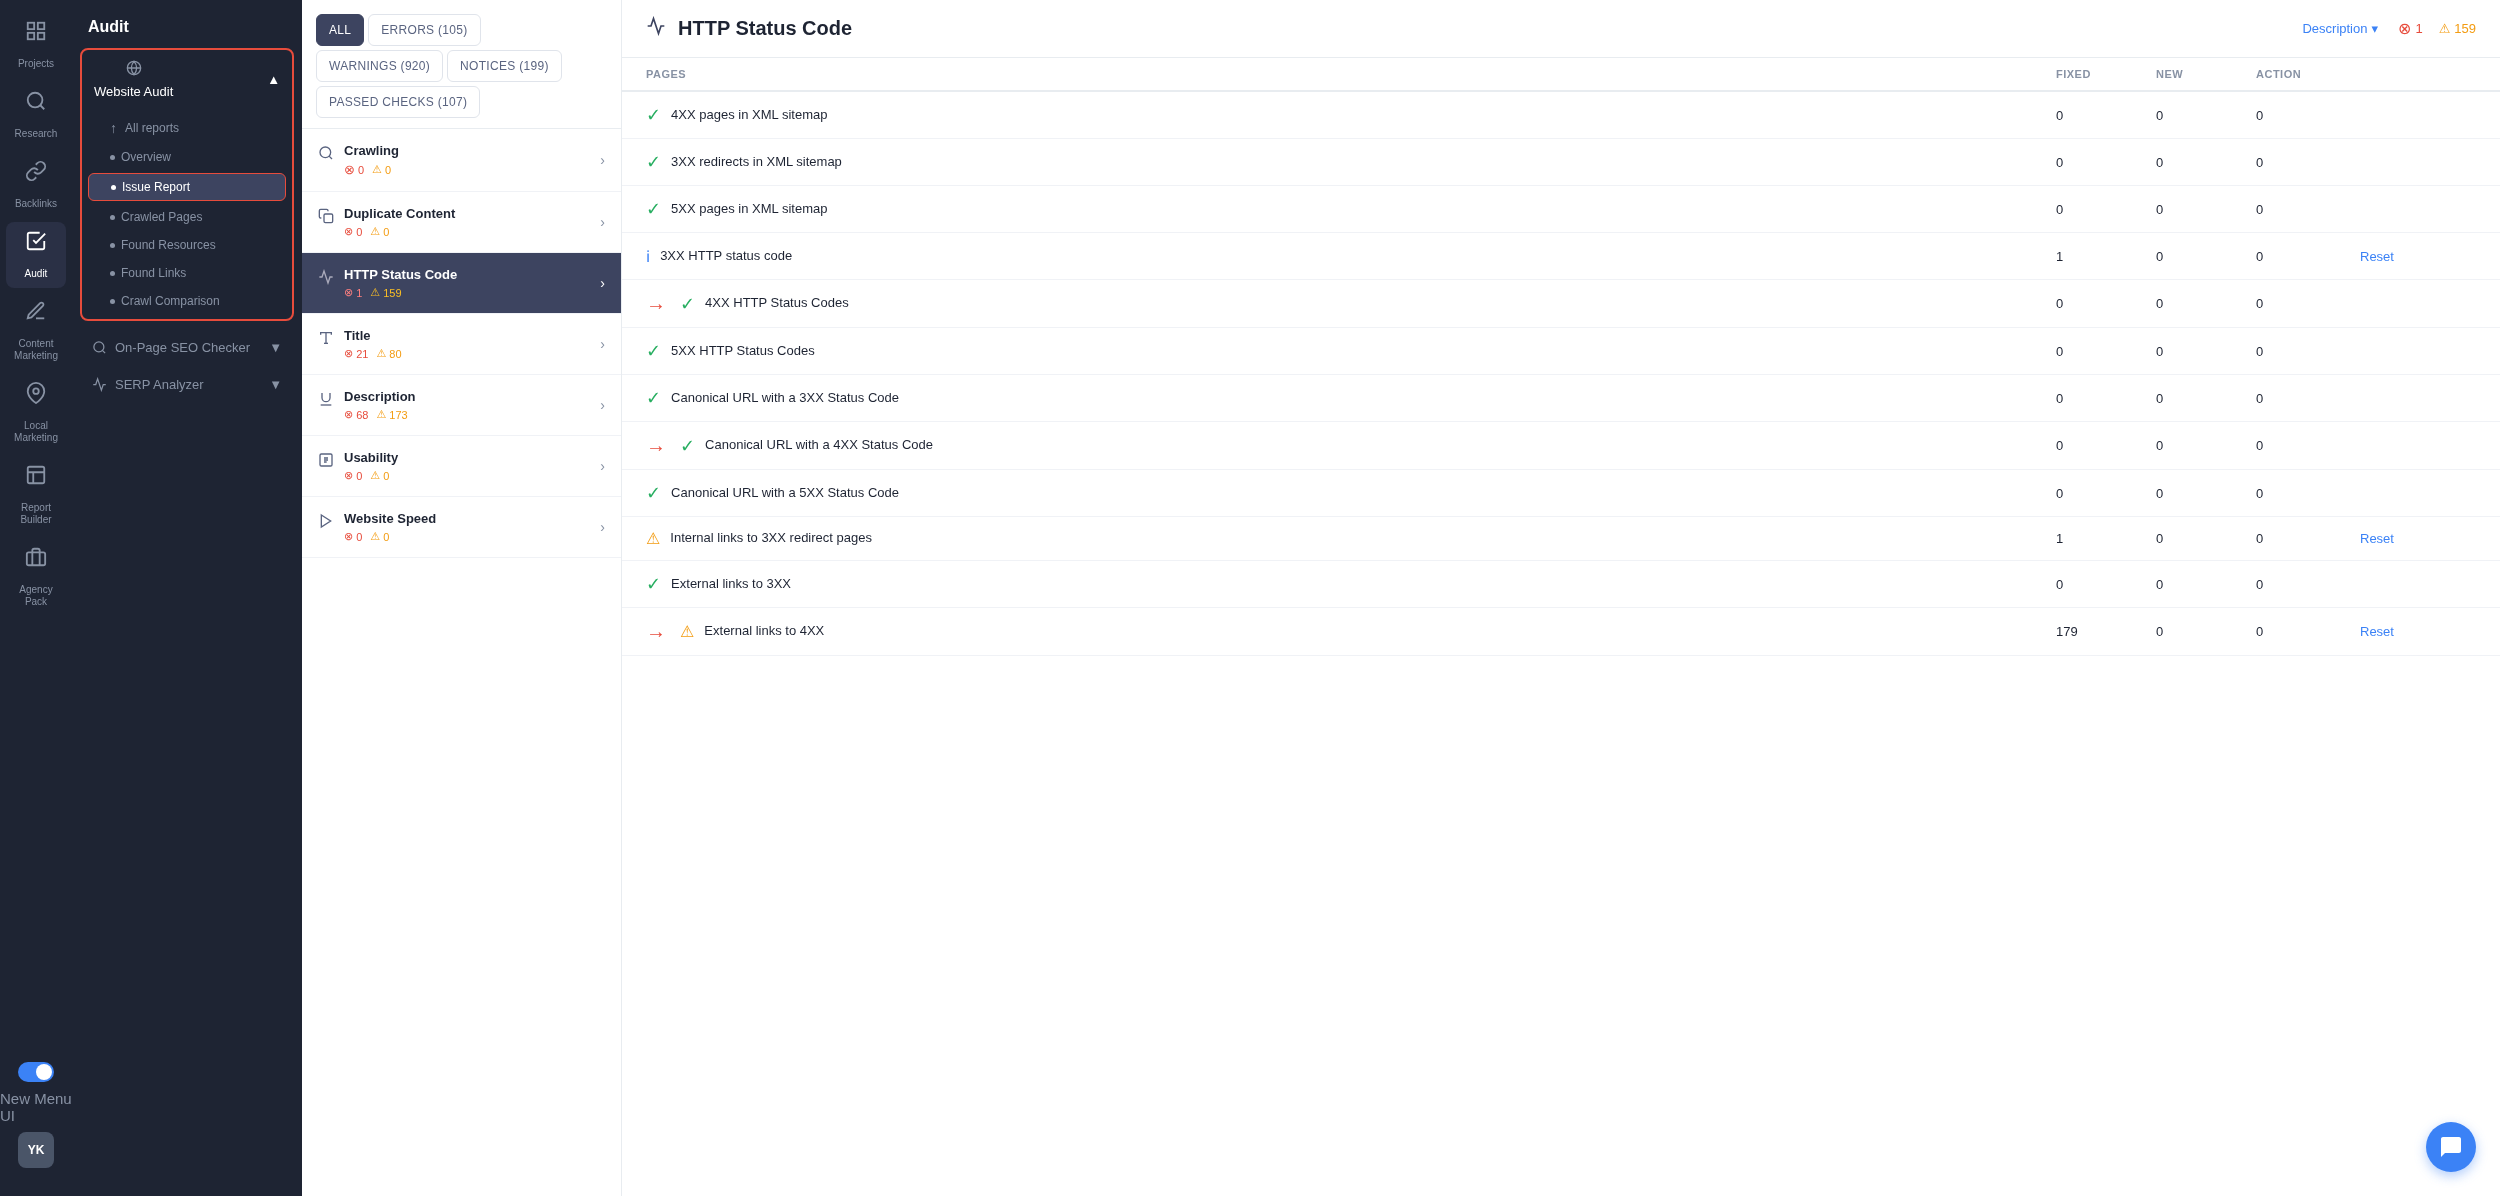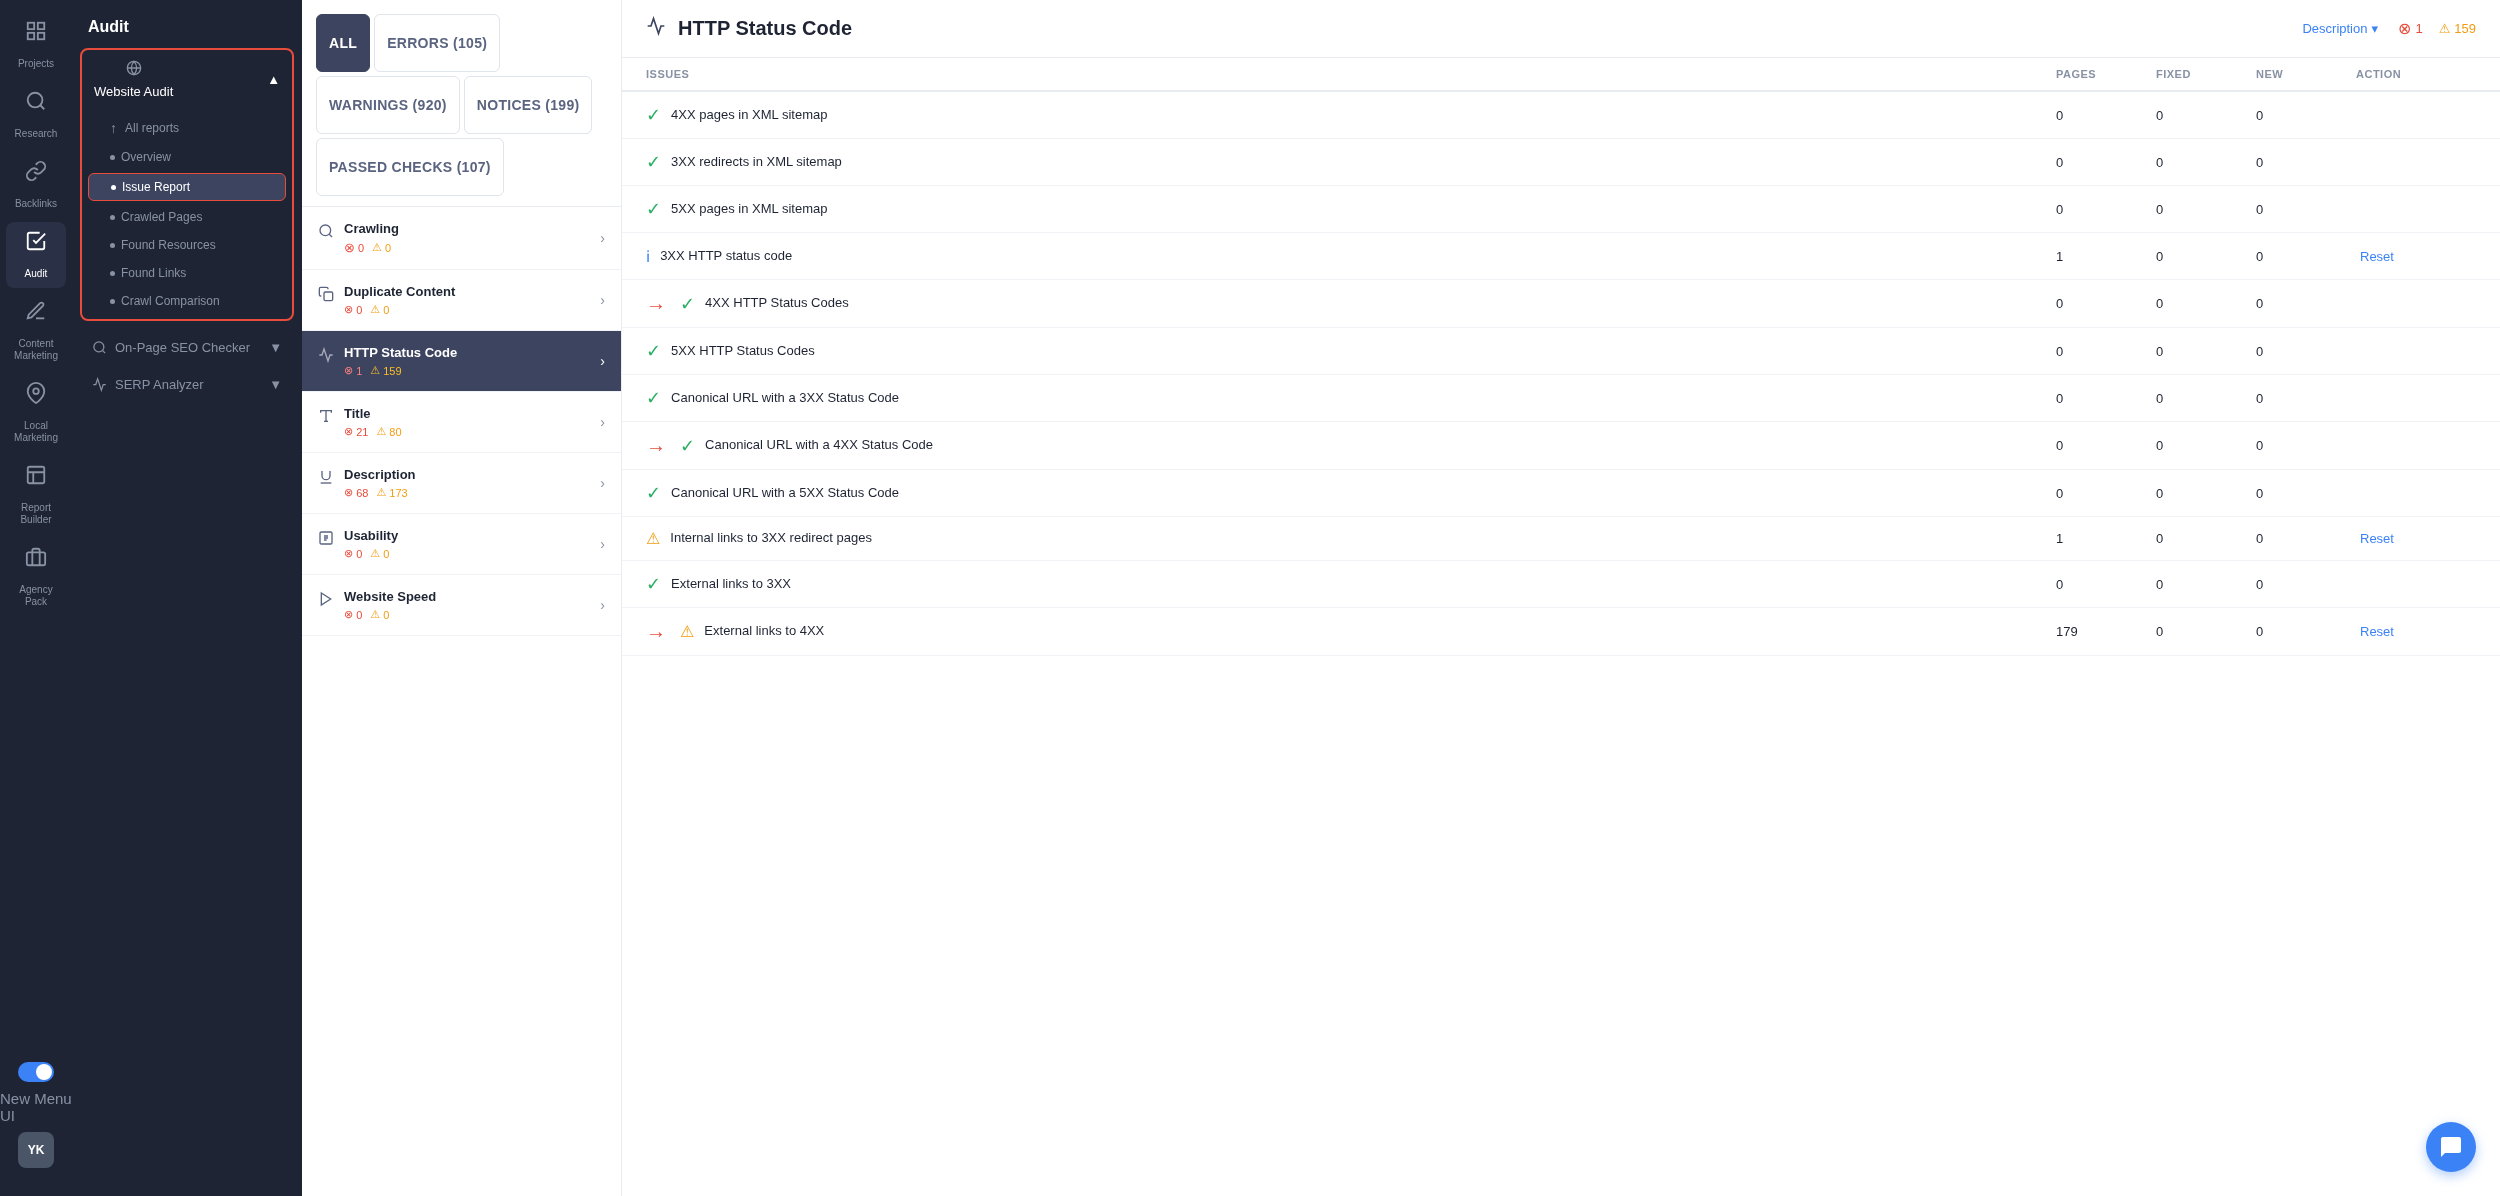--- a/index.html
+++ b/index.html
@@ -157,24 +157,24 @@
     
     .filter-tabs {
       display: flex;
       gap: 4px;
       padding: 14px 14px 10px;
       background: #fff;
       border-bottom: 1px solid #e8ecf0;
       flex-wrap: wrap;
     }
     .filter-tab {
-      padding: 20px 12px;
+      padding: 8px 12px;
       border-radius: 6px;
-      font-size: 14px;
-      font-weight: 700;
+      font-size: 12px;
+      font-weight: 400;
       cursor: pointer;
       border: 1.5px solid #e0e4eb;
       background: #fff;
       color: #5a6480;
       letter-spacing: 0.3px;
     }
     .filter-tab.active {
       background: #3d4460;
       color: #fff;
       border-color: #3d4460;
@@ -651,21 +651,20 @@
         </span>
         <span class="header-stat-warning">
           <span>⚠</span>
           <span>159</span>
         </span>
       </div>
     </div>
 
     <div class="issues-table">
       <div class="table-header">
-        <div class="table-header-cell">ISSUES</div>
         <div class="table-header-cell">PAGES</div>
         <div class="table-header-cell">FIXED</div>
         <div class="table-header-cell">NEW</div>
         <div class="table-header-cell">ACTION</div>
       </div>
       <div id="table-body">
           <div class="table-row">
     <div class="issue-cell">
       <span style="color:#27ae60;font-size:18px;">✓</span>
       <span class="issue-text">4XX pages in XML sitemap</span>

